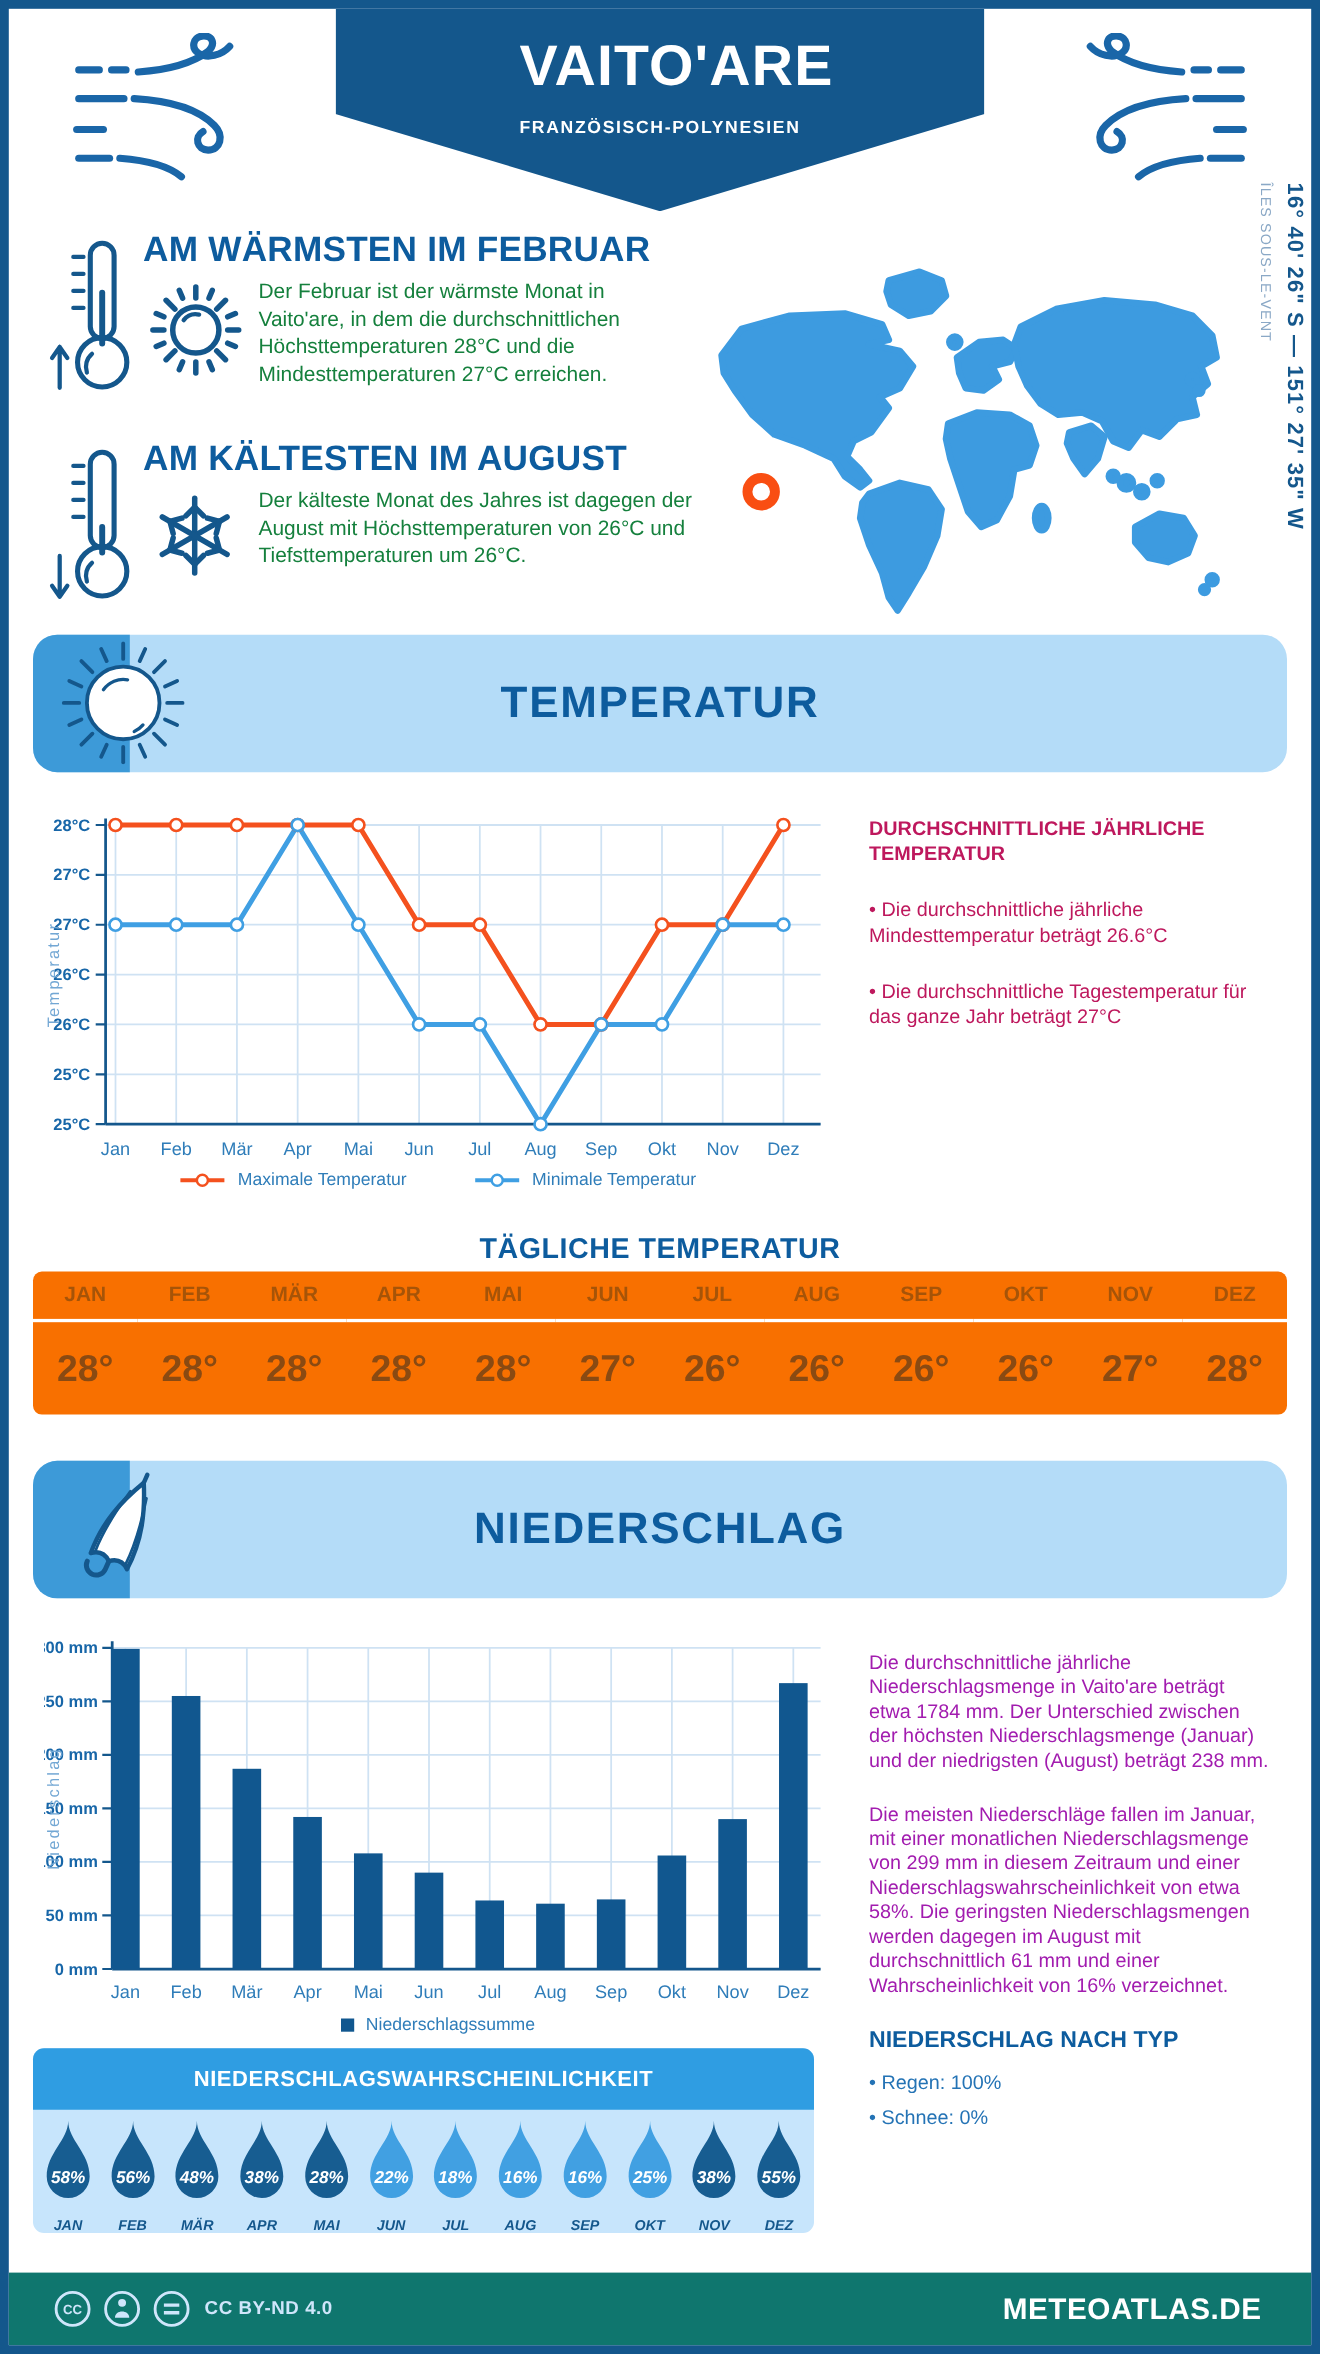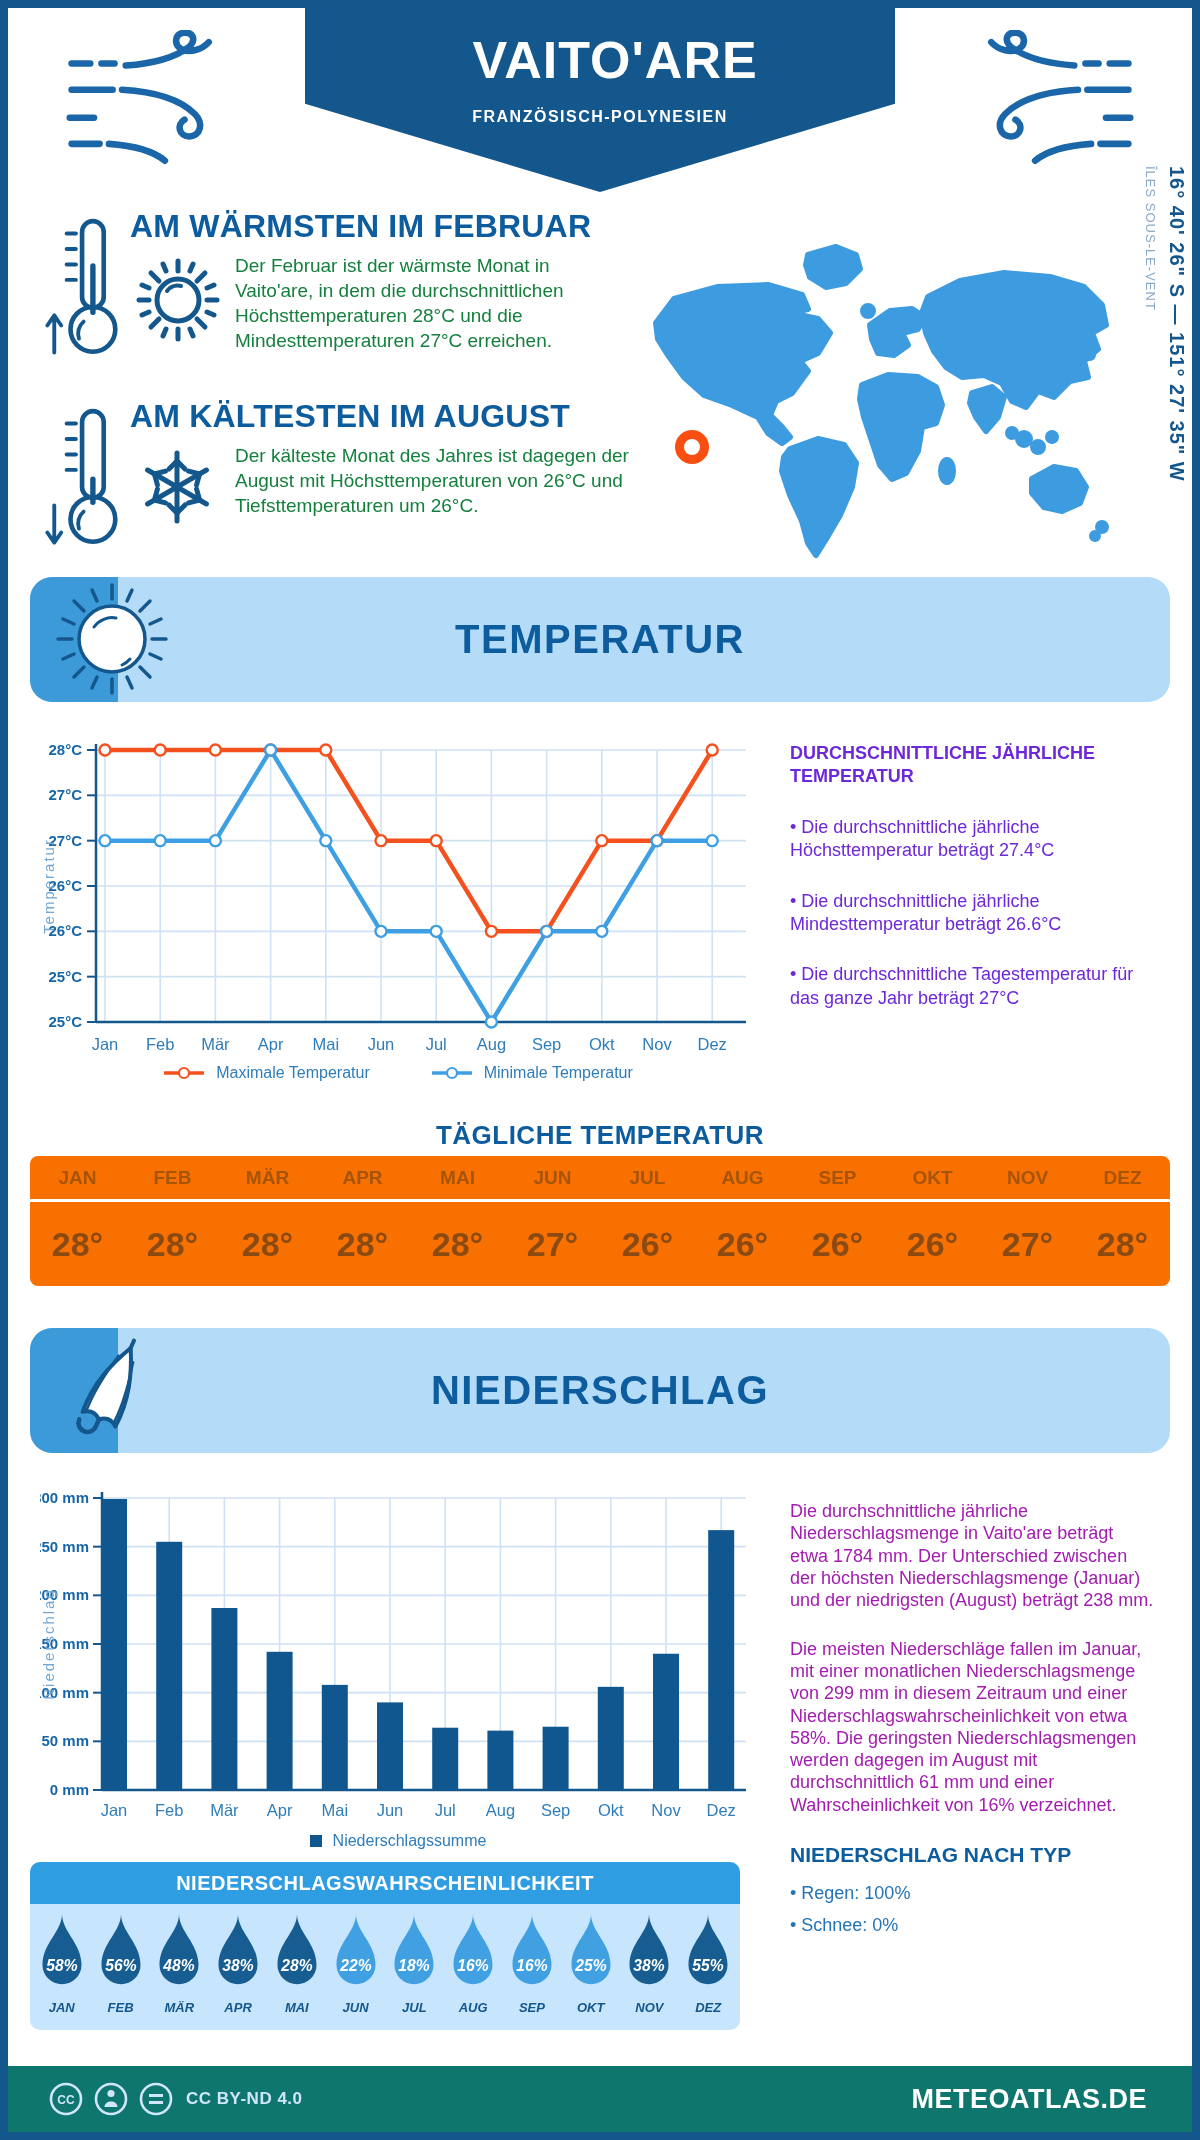--- a/index.html
+++ b/index.html
@@ -40,38 +40,38 @@
     display:flex;align-items:center;justify-content:center;
     font-size:40px;font-weight:bold;color:#0d5c9e;letter-spacing:1.5px;}
 
   
   svg text{font-family:"Liberation Sans","DejaVu Sans",sans-serif;}
   .legend{display:flex;justify-content:center;gap:60px;align-items:center;}
   .legend .item{display:flex;align-items:center;gap:10px;font-size:16px;color:#2f7db9;}
 
   
   .stats-head{font-size:21px;font-weight:bold;color:#0d5c9e;line-height:1.25;margin:0 0 26px 0;}
-  .stats p{font-size:18px;line-height:1.3;color:#6d28d9;margin:0 0 27px 0;}
+  .stats p{font-size:18px;line-height:1.3;color:#be185d;margin:0 0 27px 0;}
   .ptext p{font-size:18px;line-height:1.24;color:#a21caf;margin:0 0 26px 0;}
   .ptext .type-head{font-size:21px;font-weight:bold;color:#0d5c9e;margin:4px 0 14px 0;}
   .ptext .type-item{font-size:18px;color:#2473b5;margin:0 0 10px 0;}
 
   
   .daily-title{width:100%;text-align:center;font-size:26px;font-weight:bold;
     color:#0d5c9e;letter-spacing:.5px;}
   .otable{width:1140px;height:130px;background:#f87000;border-radius:8px;
     display:grid;grid-template-columns:repeat(12,1fr);grid-template-rows:46px 84px;}
   .otable .mh{display:flex;align-items:center;justify-content:center;
     font-size:19px;font-weight:bold;color:#a65408;border-bottom:3px solid #fff;}
   .otable .mv{display:flex;align-items:center;justify-content:center;
     font-size:34px;font-weight:bold;color:#8a4a12;}
 
   
   .prob{width:710px;height:168px;background:#c7e5fc;border-radius:10px;}
-  .prob-head{height:42px;background:#2f9de2;border-radius:10px 10px 0 0;
+  .prob-head{height:56px;background:#2f9de2;border-radius:10px 10px 0 0;
     display:flex;align-items:center;justify-content:center;color:#fff;
     font-size:20px;font-weight:bold;letter-spacing:.5px;}
   .prob-body{display:flex;justify-content:space-evenly;padding-top:8px;font-style:italic;}
   .drop{width:54px;text-align:center;position:relative;}
   .drop .mon{margin-top:2px;font-size:13px;font-weight:bold;color:#14578c;}
 
   
   .footer{left:0;bottom:0;width:1184px;height:66px;background:#0f766e;
     display:flex;align-items:center;}
   .cc-group{display:flex;align-items:center;gap:9px;margin-left:40px;}
@@ -327,21 +327,20 @@
           <line x1="2" y1="7" x2="42" y2="7" stroke="#3f9fe3" stroke-width="3.5"></line>
           <circle cx="22" cy="7" r="5" fill="#fff" stroke="#3f9fe3" stroke-width="2.2"></circle>
         </svg>
         <span>Minimale Temperatur</span>
       </div>
     </div>
 
   <div class="abs stats" style="left:782px;top:734px;width:362px;">
     <p class="stats-head">DURCHSCHNITTLICHE JÄHRLICHE TEMPERATUR</p>
     <div id="temp-bullets">
-        <p>• Die durchschnittliche jährliche Höchsttemperatur beträgt 27.4°C</p>
         <p>• Die durchschnittliche jährliche Mindesttemperatur beträgt 26.6°C</p>
         <p>• Die durchschnittliche Tagestemperatur für das ganze Jahr beträgt 27°C</p>
       </div>
   </div>
 
   <div class="abs daily-title" style="left:0;top:1112px;">TÄGLICHE TEMPERATUR</div>
   <div id="otable" class="abs otable" style="left:22px;top:1148px;">
       <div class="mh">JAN</div>
       <div class="mh">FEB</div>
       <div class="mh">MÄR</div>

